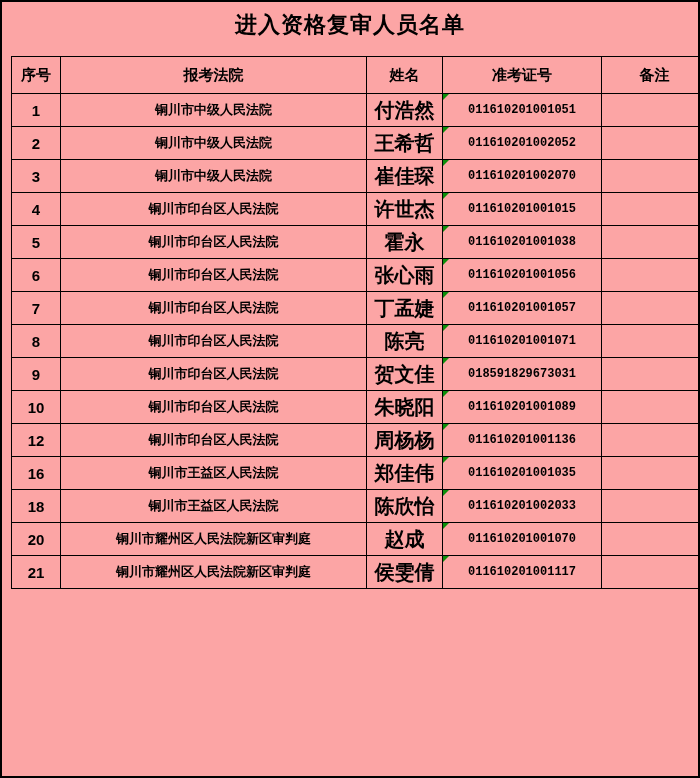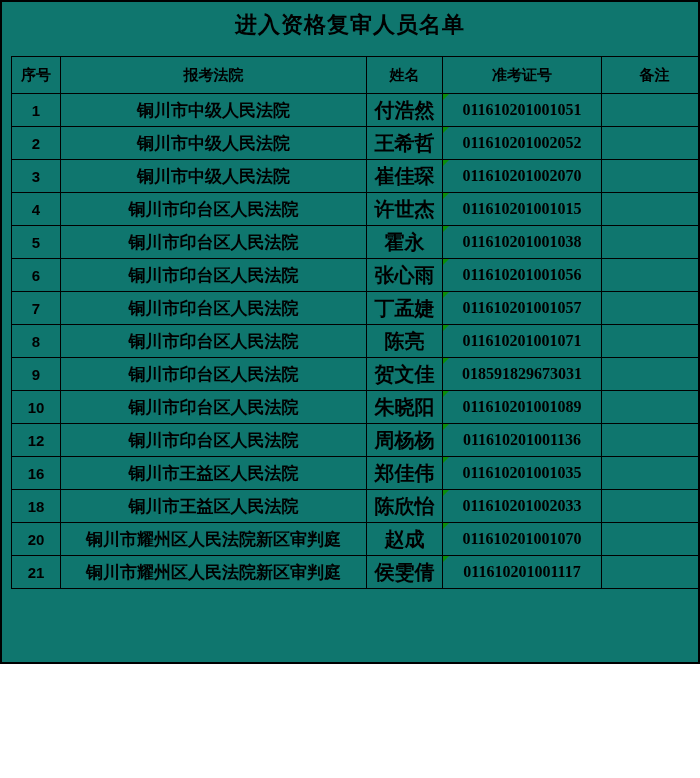--- a/index.html
+++ b/index.html
@@ -3,24 +3,24 @@
 <meta charset="utf-8">
 <style>
   html, body {
     margin: 0;
     padding: 0;
     background: #ffffff;
     font-family: "Liberation Sans", "DejaVu Sans", sans-serif;
   }
   .sheet {
     width: 700px;
-    height: 664px;
+    height: 778px;
     box-sizing: border-box;
     border: 2px solid #000000;
-    background: #0f766e;
+    background: #fca5a5;
     overflow: hidden;
   }
   .title-bar {
     height: 45px;
     display: flex;
     align-items: center;
     justify-content: center;
     font-size: 22px;
     font-weight: bold;
     color: #000000;
@@ -40,26 +40,26 @@
     vertical-align: middle;
     font-weight: bold;
     color: #000000;
     overflow: hidden;
     white-space: nowrap;
   }
   table.roster thead tr { height: 37px; }
   table.roster tbody tr { height: 33px; }
   th.h { font-size: 15px; }
   td.c-seq    { font-size: 15px; }
-  td.c-court  { font-size: 17px; }
+  td.c-court  { font-size: 13px; }
   td.c-name   { font-size: 20px; }
   td.c-ticket {
-    font-size: 16px;
+    font-size: 12px;
     position: relative;
-    font-family: Liberation Serif, serif;
+    font-family: Liberation Mono, monospace;
   }
   td.c-remark { font-size: 15px; }
   .tri {
     position: absolute;
     top: 0;
     left: 0;
     width: 0;
     height: 0;
     border-top: 6px solid #0b8f0b;
     border-right: 6px solid transparent;

